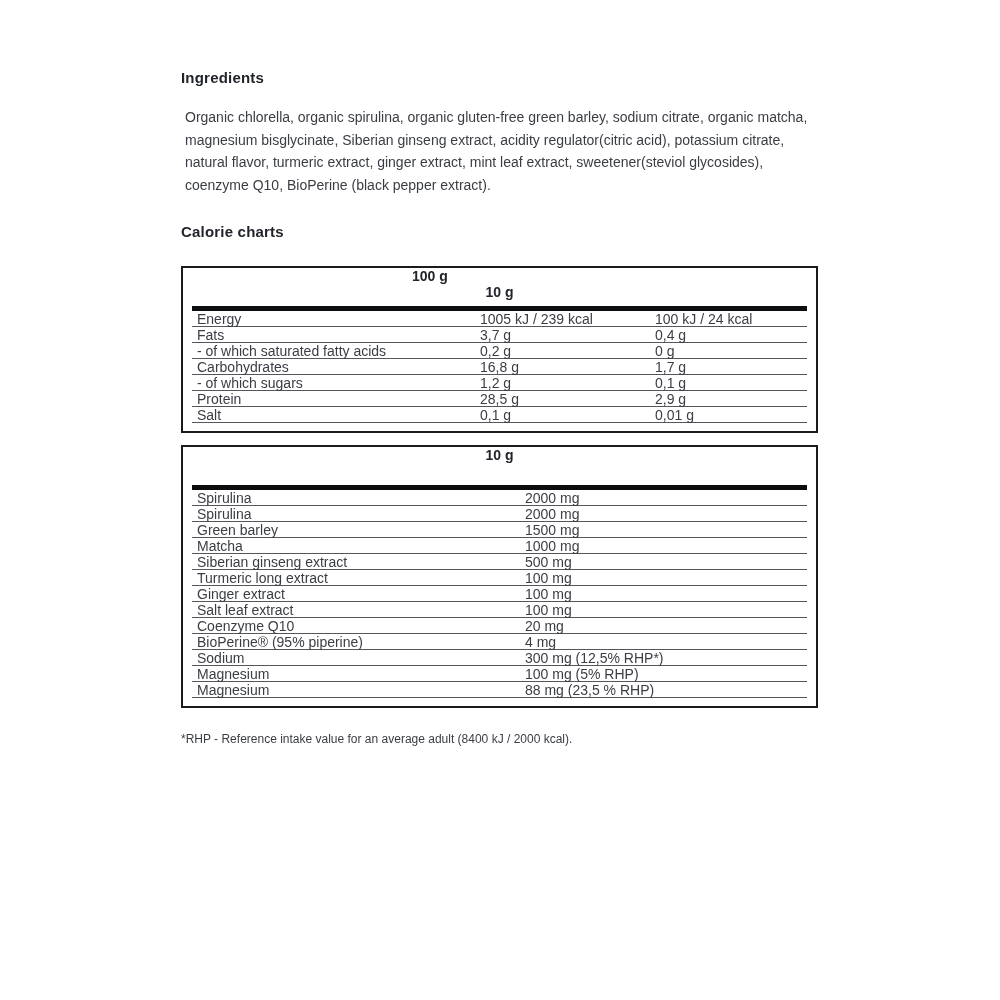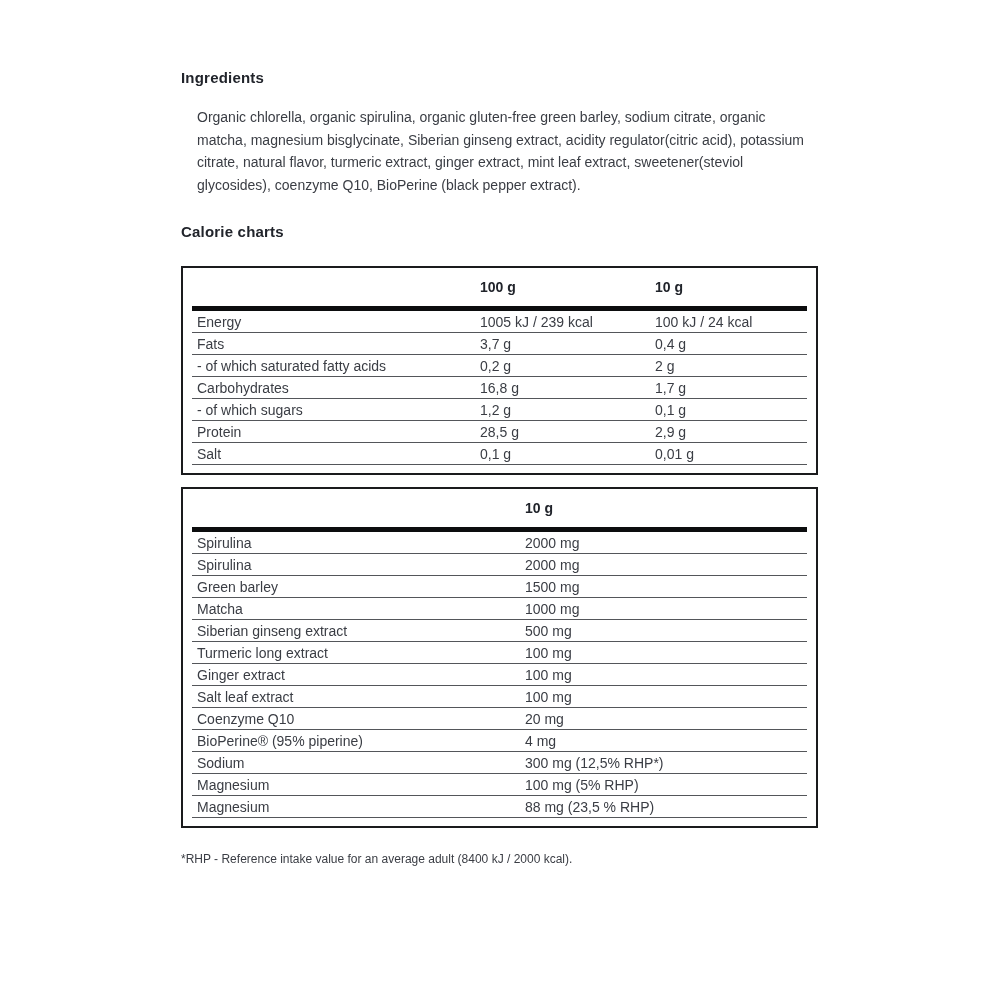--- a/index.html
+++ b/index.html
@@ -18,21 +18,21 @@
     padding-top: 69px;
   }
   .section-heading {
     margin: 0;
     font-size: 15px;
     font-weight: 700;
     color: #21242b;
     letter-spacing: 0.2px;
   }
   .ingredients-text {
-    margin: 20px 0 0 16px;
+    margin: 20px 0 0 4px;
     font-size: 14px;
     line-height: 22.6px;
     color: #3a3d44;
   }
   .calorie-heading { margin-top: 27px; }
 
   .table-box {
     border: 2px solid #1a1b1d;
     padding: 0 9px 8px 9px;
     background: #ffffff;
@@ -40,29 +40,30 @@
   .table-1 { margin-top: 26px; }
   .table-2 { margin-top: 12px; }
 
   .thead-row {
     display: flex;
     align-items: center;
     height: 38px;
     font-size: 14px;
     font-weight: 700;
     color: #21242b;
+    flex-direction: column;
   }
   .thick-rule {
     height: 5px;
     background: #0c0d0e;
   }
   .trow {
     display: flex;
     align-items: center;
-    height: 22px;
+    height: 16px;
     border-bottom: 1px solid #54565a;
     font-size: 14px;
     color: #3a3d44;
   }
   .cell { overflow: hidden; white-space: nowrap; }
   .c-label   { width: 288px; padding-left: 5px; }
   .c-v1      { width: 175px; }
   .c-v2      { flex: 1; }
   .c-label2  { width: 333px; padding-left: 5px; }
   .c-val2    { flex: 1; }
@@ -98,21 +99,21 @@
       <div class="cell c-v2">100 kJ / 24 kcal</div>
     </div>
     <div class="trow">
       <div class="cell c-label">Fats</div>
       <div class="cell c-v1">3,7 g</div>
       <div class="cell c-v2">0,4 g</div>
     </div>
     <div class="trow">
       <div class="cell c-label">- of which saturated fatty acids</div>
       <div class="cell c-v1">0,2 g</div>
-      <div class="cell c-v2">2 g</div>
+      <div class="cell c-v2">0 g</div>
     </div>
     <div class="trow">
       <div class="cell c-label">Carbohydrates</div>
       <div class="cell c-v1">16,8 g</div>
       <div class="cell c-v2">1,7 g</div>
     </div>
     <div class="trow">
       <div class="cell c-label">- of which sugars</div>
       <div class="cell c-v1">1,2 g</div>
       <div class="cell c-v2">0,1 g</div>

